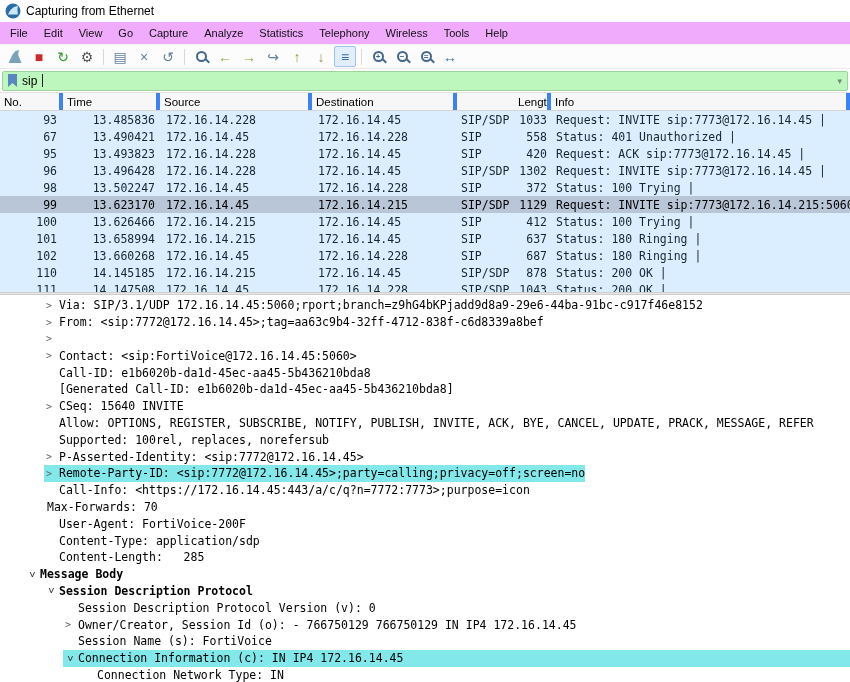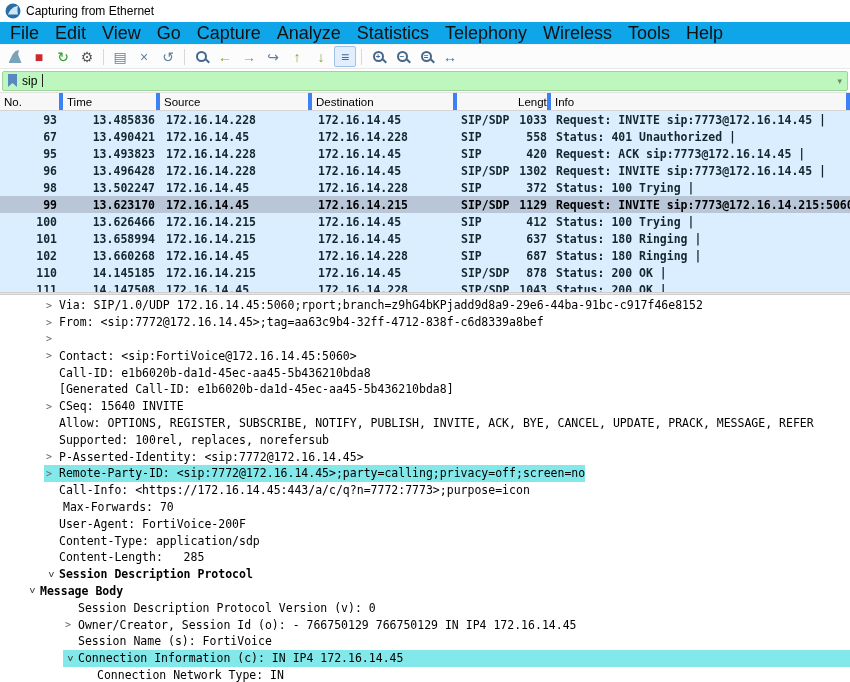--- a/index.html
+++ b/index.html
@@ -10,21 +10,21 @@
     background:#ffffff; color:#000;
     --filter-bg:#bdf7bd; --row-bg:#dbeeff; --row-sel:#b9c6d7; --hl:#82e8ea;
   }
   .app { width:850px; height:682px; display:flex; flex-direction:column; }
 
   
   .titlebar { height:22px; flex:0 0 22px; display:flex; align-items:center; gap:5px; padding-left:5px; font-size:12px; background:#fff; }
   .titlebar svg { flex:0 0 auto; }
 
   
-  .menubar { height:22px; flex:0 0 22px; display:flex; align-items:center; font-size:18px; padding-left:2px; background:#0ea5e9; }
+  .menubar { height:22px; flex:0 0 22px; display:flex; align-items:center; font-size:11px; padding-left:2px; background:#f0abfc; }
   .menu-item { padding:3px 8px; color:#111; }
 
   
   .toolbar { height:25px; flex:0 0 25px; display:flex; align-items:center; gap:2px; padding-left:4px; background:#fcfcfc; border-top:1px solid #f1f1f1; border-bottom:1px solid #e8e8e8; }
   .tbtn { width:22px; height:21px; display:flex; align-items:center; justify-content:center; font-size:14px; line-height:1; border:1px solid transparent; }
   .tbtn.pressed { background:#e2eefc; border:1px solid #9ec1e8; border-radius:2px; }
   .tsep { width:1px; height:16px; background:#d8d8d8; margin:0 3px; flex:0 0 1px; }
   .fin { width:13px; height:13px; background:#7aa2b8; clip-path:polygon(0 100%, 32% 32%, 55% 8%, 80% 0, 74% 36%, 100% 100%); }
   .mag { position:relative; width:11px; height:11px; border:2px solid #44688c; border-radius:50%; display:flex; align-items:center; justify-content:center; font-size:8px; font-weight:bold; color:#44688c; }
   .mag::after { content:""; position:absolute; width:5px; height:2px; background:#44688c; right:-5px; bottom:-2px; transform:rotate(45deg); }
@@ -35,21 +35,21 @@
   .bookmark { width:9px; height:13px; background:#5b87c0; clip-path:polygon(0 0,100% 0,100% 100%,50% 70%,0 100%); }
   .filter-text { color:#000; }
   .caret { width:1px; height:13px; background:#222; }
   .filter-dd { margin-left:auto; color:#6a8a6a; font-size:9px; }
 
   
   .plist { display:flex; flex-direction:column; }
   .pheader { height:18px; flex:0 0 18px; display:flex; align-items:stretch; font-size:11.5px; background:#f7f7f7; border-bottom:1px solid #d6d6d6; }
   .pheader .col { display:flex; align-items:center; padding:0 4px; border-right:4px solid #3b82f6; color:#000; overflow:hidden; white-space:nowrap; }
   .hc0{width:63px;} .hc1{width:97px;} .hc2{width:152px;} .hc3{width:145px;} .hc4{width:57px;margin-top:28px;} .hc5{width:37px;} .hc6{flex:1;border-right:none;}
-  .prows { height:181px; flex:0 0 181px; overflow:hidden; background:#0f766e;font-weight:bold; }
+  .prows { height:181px; flex:0 0 181px; overflow:hidden; background:#0f766e; }
   .prow { display:flex; height:17px; align-items:center; background:var(--row-bg); color:#12272e; font-family:"DejaVu Sans Mono", monospace; font-size:11.5px; white-space:pre; }
   .prow.selected { background:var(--row-sel); color:#000; }
   .cell { overflow:hidden; }
   .c-no { width:63px; text-align:right; padding-right:6px; flex:0 0 63px; }
   .c-time { width:97px; text-align:right; padding-right:5px; flex:0 0 97px; }
   .c-src { width:152px; padding-left:6px; flex:0 0 152px; }
   .c-dst { width:145px; padding-left:6px; flex:0 0 145px; }
   .c-proto { width:57px; padding-left:4px; flex:0 0 57px; }
   .c-len { width:37px; text-align:right; padding-right:4px; flex:0 0 37px; }
   .c-info { flex:1; padding-left:5px; white-space:pre; }
@@ -248,21 +248,21 @@
   </div>
       </div>
   </div>
 
   <div class="splitter"></div>
 
   <div class="dpane" id="dpane">
       <div class="dline" style="padding-left: 44px;">
     <span class="dinner">
       <span class="darrow">&gt;</span>
-      <span class="dtext">Via: SIP/1.0/UDP 172.16.14.45:5060;rport;branch=z9hG4bKPjadd9d8a9-29e6-44ba-91bc-c917f46e8152</span>
+      <span class="dtext">Via: SIP/3.1/UDP 172.16.14.45:5060;rport;branch=z9hG4bKPjadd9d8a9-29e6-44ba-91bc-c917f46e8152</span>
     </span>
   </div>
       <div class="dline" style="padding-left: 44px;">
     <span class="dinner">
       <span class="darrow">&gt;</span>
       <span class="dtext">From: &lt;sip:7772@172.16.14.45&gt;;tag=aa63c9b4-32ff-4712-838f-c6d8339a8bef</span>
     </span>
   </div>
       <div class="dline" style="padding-left: 44px;">
     <span class="dinner">
@@ -316,21 +316,21 @@
       <span class="darrow">&gt;</span>
       <span class="dtext">Remote-Party-ID: &lt;sip:7772@172.16.14.45&gt;;party=calling;privacy=off;screen=no</span>
     </span>
   </div>
       <div class="dline" style="padding-left: 44px;">
     <span class="dinner">
       <span class="darrow"></span>
       <span class="dtext">Call-Info: &lt;https://172.16.14.45:443/a/c/q?n=7772:7773&gt;;purpose=icon</span>
     </span>
   </div>
-      <div class="dline" style="padding-left: 48px;">
+      <div class="dline" style="padding-left: 32px;">
     <span class="dinner">
       <span class="darrow"></span>
       <span class="dtext">Max-Forwards: 70</span>
     </span>
   </div>
       <div class="dline" style="padding-left: 44px;">
     <span class="dinner">
       <span class="darrow"></span>
       <span class="dtext">User-Agent: FortiVoice-200F</span>
     </span>
@@ -338,34 +338,34 @@
       <div class="dline" style="padding-left: 44px;">
     <span class="dinner">
       <span class="darrow"></span>
       <span class="dtext">Content-Type: application/sdp</span>
     </span>
   </div>
       <div class="dline" style="padding-left: 44px;">
     <span class="dinner">
       <span class="darrow"></span>
       <span class="dtext">Content-Length:   285</span>
+    </span>
+  </div>
+      <div class="dline bold" style="padding-left: 25px;">
+    <span class="dinner">
+      <span class="darrow open">&gt;</span>
+      <span class="dtext">Message Body</span>
     </span>
   </div>
       <div class="dline bold" style="padding-left: 44px;">
     <span class="dinner">
       <span class="darrow open">&gt;</span>
       <span class="dtext">Session Description Protocol</span>
     </span>
   </div>
-      <div class="dline bold" style="padding-left: 25px;">
-    <span class="dinner">
-      <span class="darrow open">&gt;</span>
-      <span class="dtext">Message Body</span>
-    </span>
-  </div>
       <div class="dline" style="padding-left: 63px;">
     <span class="dinner">
       <span class="darrow"></span>
       <span class="dtext">Session Description Protocol Version (v): 0</span>
     </span>
   </div>
       <div class="dline" style="padding-left: 63px;">
     <span class="dinner">
       <span class="darrow">&gt;</span>
       <span class="dtext">Owner/Creator, Session Id (o): - 766750129 766750129 IN IP4 172.16.14.45</span>

